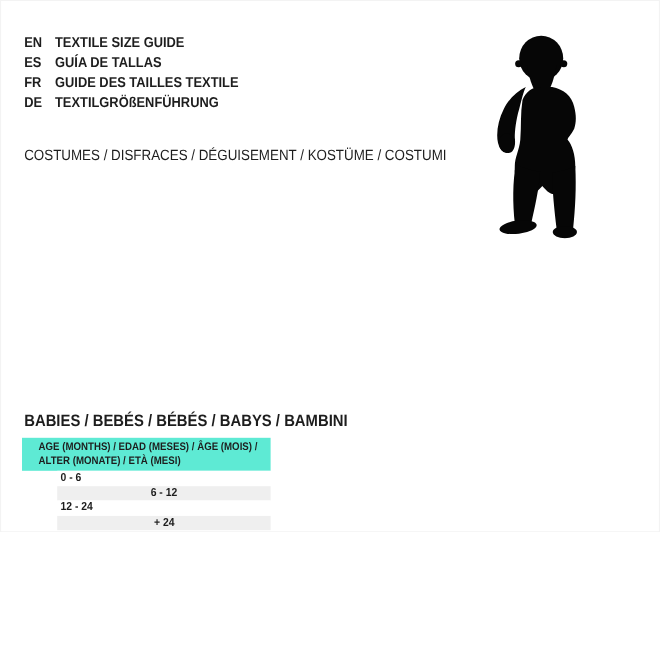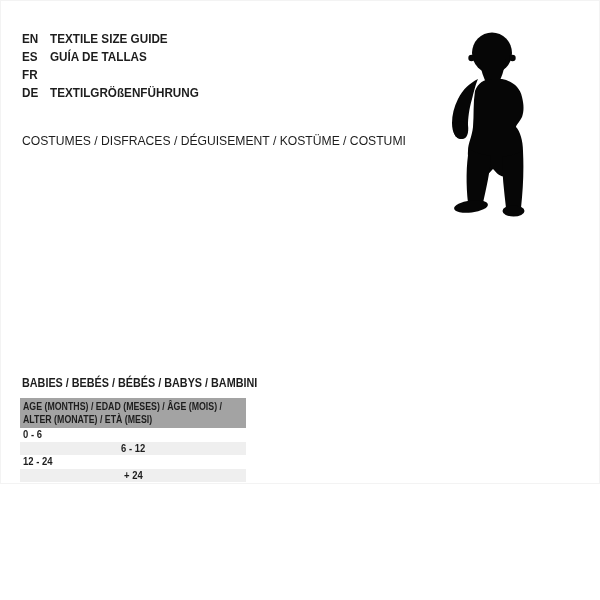--- a/index.html
+++ b/index.html
@@ -17,36 +17,37 @@
 
   
   .lang-list{position:absolute;left:22px;top:29px;}
   .lang-row{display:flex;height:18.2px;align-items:center;font-size:13px;font-weight:600;}
   .lang-code{width:28px;flex:0 0 28px;}
 
   
   .category{position:absolute;left:22px;top:133px;font-size:13.5px;font-weight:400;line-height:16px;}
 
   
-  .group-title{position:absolute;left:22px;top:376px;font-size:12px;font-weight:700;line-height:14px;}
+  .group-title{position:absolute;left:22px;top:376px;font-size:15px;font-weight:700;line-height:14px;}
 
   
   .size-table{position:absolute;left:20px;top:398px;width:226px;}
   .size-header{
-    background:#a3a3a3;
-    padding:2px 3px;
+    background:#5eead4;
+    padding:2px 15px;
     font-size:10px;font-weight:700;line-height:13px;
     box-sizing:border-box;height:30px;
   }
   .size-header .cx{transform:scaleX(0.88);}
   .size-row{
     height:13.5px;line-height:13.5px;
     padding-left:3px;
     font-size:10.5px;font-weight:600;
     background:#ffffff;
+    margin-left:32px;
   }
   .size-row.alt{background:#efefef;text-align:center;}
 
   
   .silhouette{position:absolute;left:450px;top:31px;width:78px;height:186px;}
 </style>
 </head>
 <body>
 
 <div class="page">
@@ -55,20 +56,21 @@
     <div class="lang-row">
       <span class="lang-code"><span class="cx">EN</span></span>
       <span class="lang-label"><span class="cx">TEXTILE SIZE GUIDE</span></span>
     </div>
     <div class="lang-row">
       <span class="lang-code"><span class="cx">ES</span></span>
       <span class="lang-label"><span class="cx">GUÍA DE TALLAS</span></span>
     </div>
     <div class="lang-row">
       <span class="lang-code"><span class="cx">FR</span></span>
+      <span class="lang-label"><span class="cx">GUIDE DES TAILLES TEXTILE</span></span>
     </div>
     <div class="lang-row">
       <span class="lang-code"><span class="cx">DE</span></span>
       <span class="lang-label"><span class="cx">TEXTILGRÖßENFÜHRUNG</span></span>
     </div>
   </div>
 
   <div class="category">
     <span class="cx">COSTUMES / DISFRACES / DÉGUISEMENT / KOSTÜME / COSTUMI</span>
   </div>

